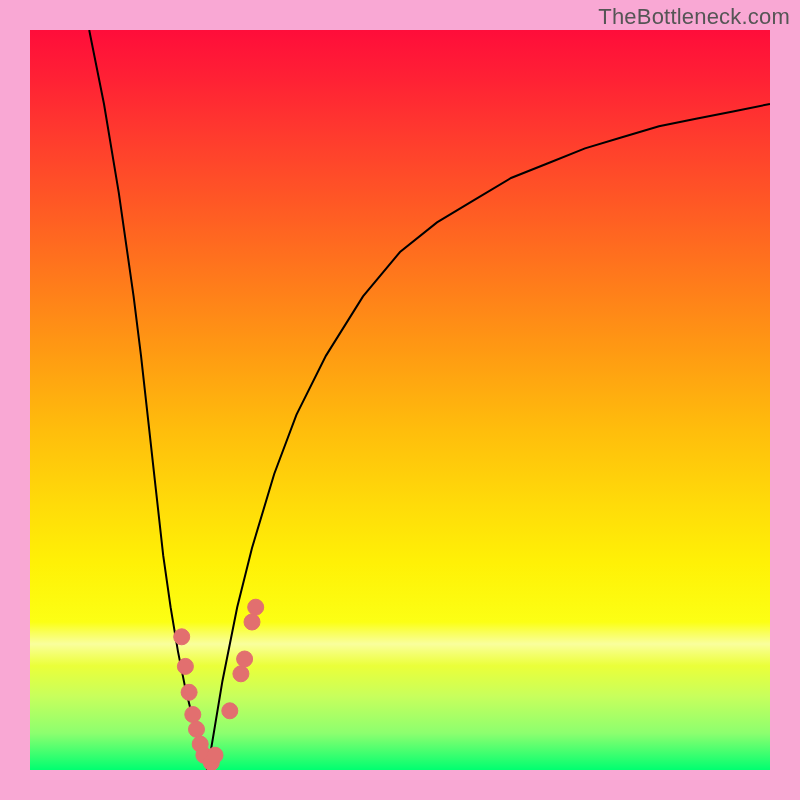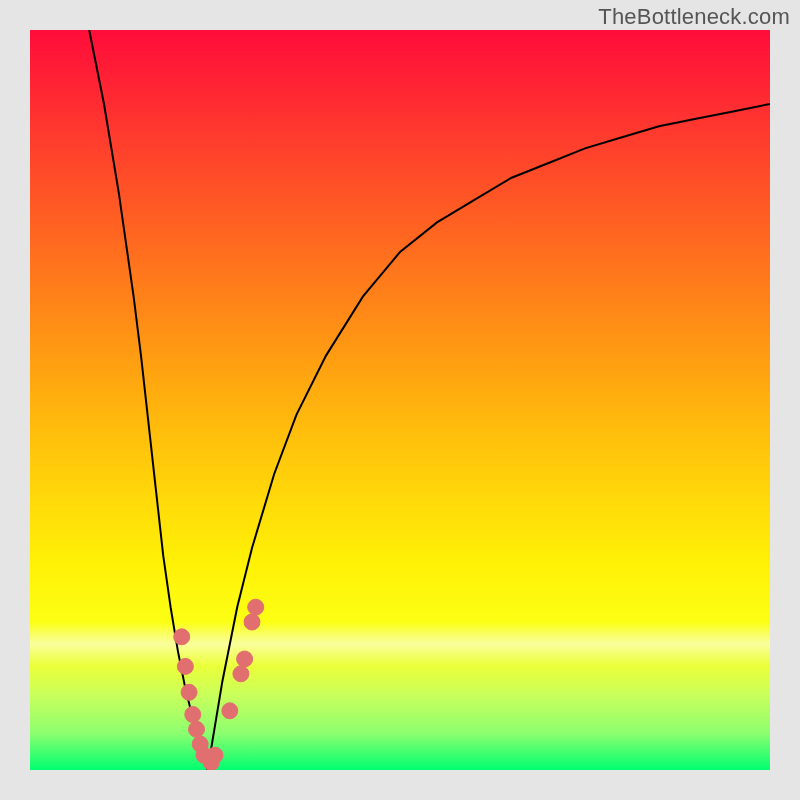--- a/index.html
+++ b/index.html
@@ -10,21 +10,21 @@
     overflow: hidden;
     background: #000;
     font-family: Arial, Helvetica, sans-serif;
   }
   .frame {
     position: absolute;
     left: 0;
     top: 0;
     width: 800px;
     height: 800px;
-    background: #e5e5e5;
+    background: #f9a8d4;
   }
   .plot {
     position: absolute;
     left: 30px;
     top: 30px;
     width: 740px;
     height: 740px;
     overflow: hidden;
   }
   .gradient {

